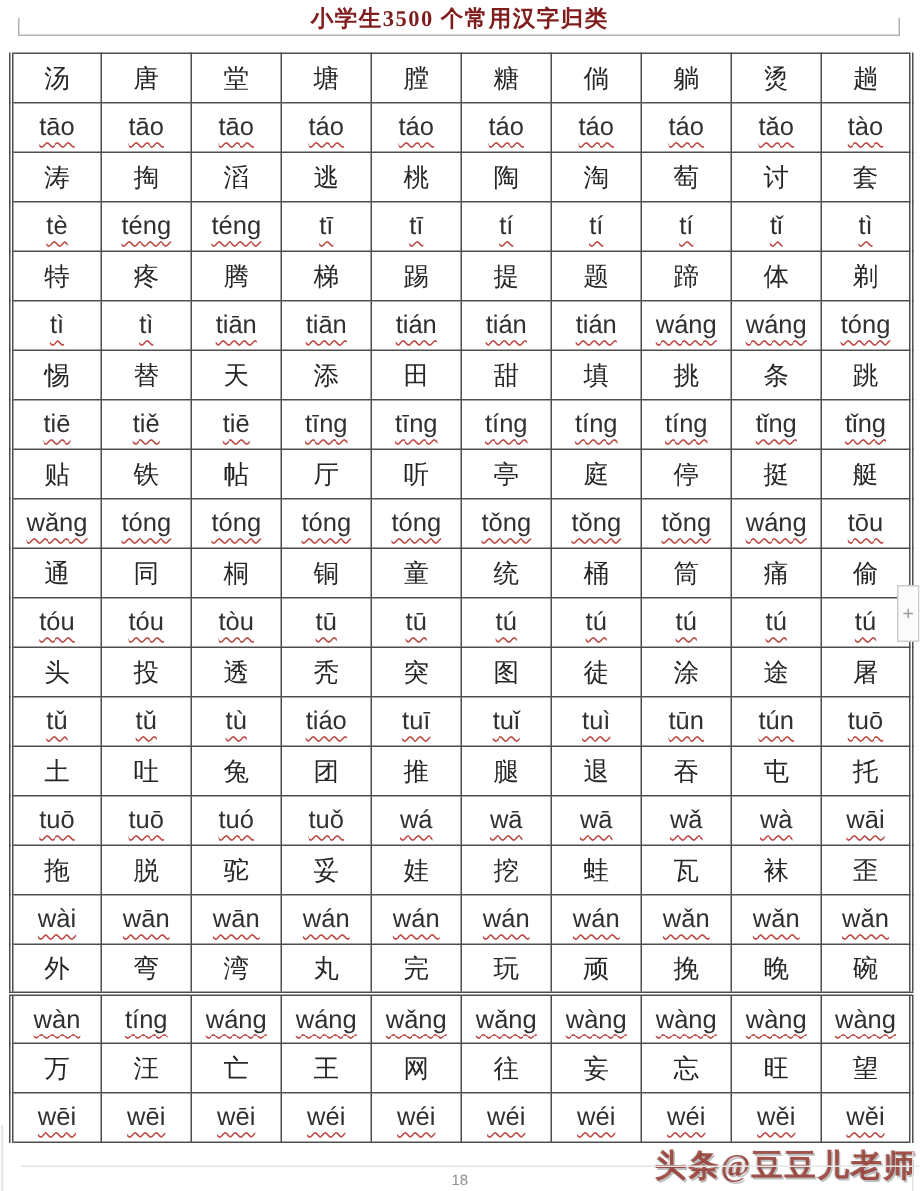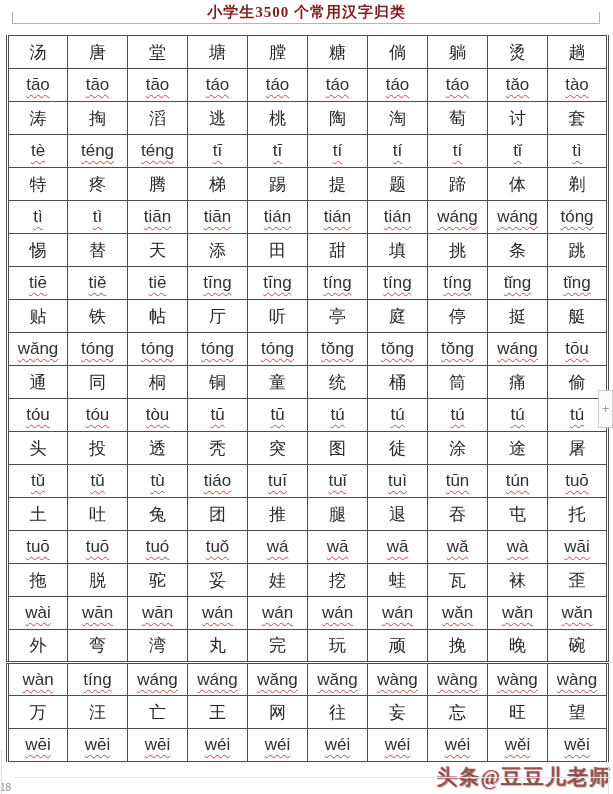--- a/index.html
+++ b/index.html
@@ -85,21 +85,21 @@
     font-weight: bold;
     font-size: 21px;
     color: rgba(148, 52, 44, 0.82);
     text-shadow: 1px 1px 0 rgba(110,110,110,0.45), -1px 0 0 rgba(120,120,120,0.25);
     letter-spacing: 1px;
     white-space: nowrap;
   }
   .page-number {
     position: absolute;
     bottom: 1px; left: 0; width: 100%;
-    text-align: left;
+    text-align: center;
     font-size: 10px;
     color: #8f8f8f;
   }
   
   .next-page-vline-left  { position: absolute; left: 1px;  top: 750px; width: 1px; height: 44px; background: #dedede; }
   .next-page-hline       { position: absolute; left: 14px; top: 777px; width: 599px; height: 1px; background: #e6e6e6; }
   .next-page-vline-right { position: absolute; left: 608px; top: 768px; width: 1px; height: 26px; background: #e0e0e0; }
 </style>
 </head>
 <body>

